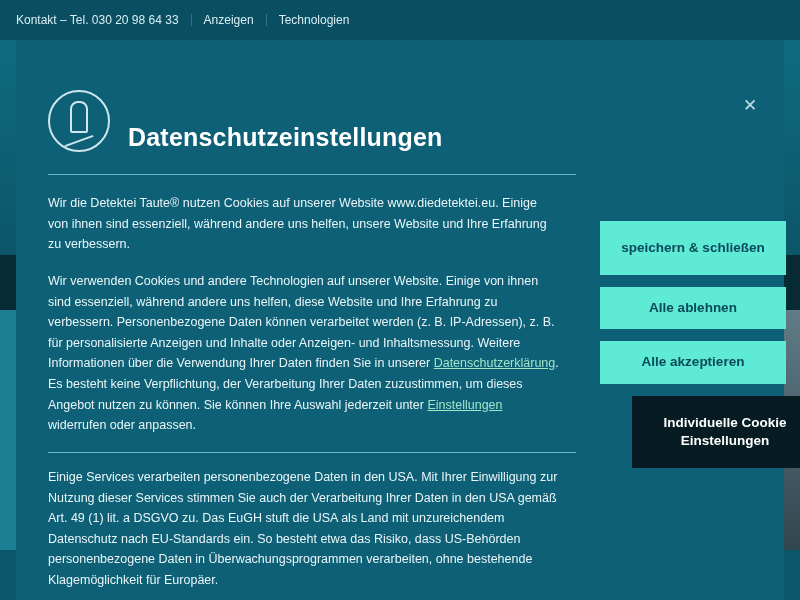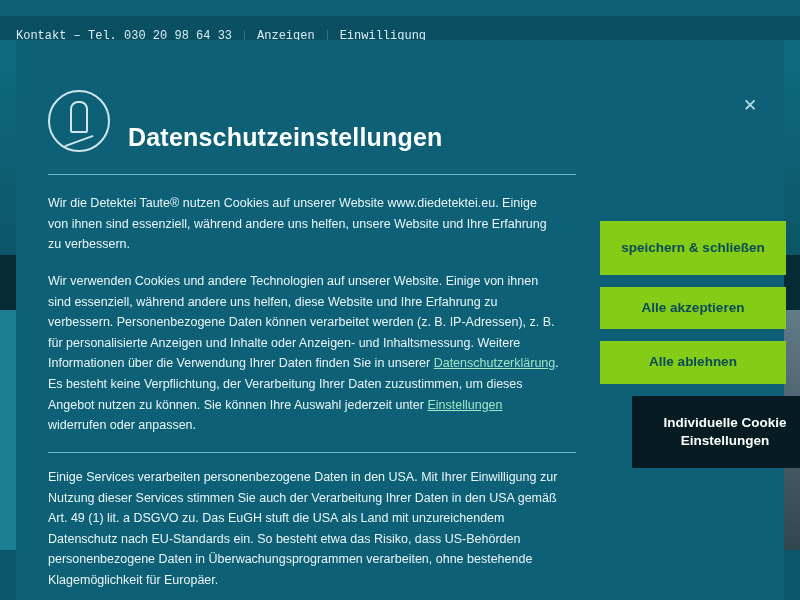--- a/index.html
+++ b/index.html
@@ -15,29 +15,28 @@
     position: relative;
     width: 800px;
     height: 600px;
     background: #0d5f73;
     overflow: hidden;
   }
 
   
   .bg-top-bar {
     position: absolute;
-    top: 16px; left: 0;
+    top: 0; left: 0;
     width: 800px;
     height: 40px;
     background: #0a4f61;
     display: flex;
     align-items: center;
     padding-left: 16px;
     box-sizing: border-box;
-    font-family: Liberation Mono, monospace;
   }
   .bg-top-link {
     color: #d8eef4;
     font-size: 12px;
     text-decoration: none;
     padding: 0 12px;
     border-right: 1px solid #2b7386;
     line-height: 12px;
     white-space: nowrap;
   }
@@ -203,21 +202,21 @@
     box-sizing: border-box;
     border: none;
     font-family: "Liberation Sans", sans-serif;
     font-size: 13.5px;
     font-weight: bold;
     cursor: pointer;
     padding: 12px 6px;
     line-height: 1.35;
   }
   .cbtn.white {
-    background: #84cc16;
+    background: #5eead4;
     color: #0a4a5a;
   }
   .cbtn.tall { padding: 18px 6px; }
   .cbtn.dark {
     background: #061b22;
     color: #ffffff;
     padding: 18px 6px;
     margin-left: 32px;
   }
 
@@ -229,21 +228,21 @@
   }
 </style>
 </head>
 <body>
 
 <div id="page">
 
   <div class="bg-top-bar">
     <a class="bg-top-link" href="#">Kontakt – Tel. 030 20 98 64 33</a>
     <a class="bg-top-link" href="#">Anzeigen</a>
-    <a class="bg-top-link" href="#">Einwilligung</a>
+    <a class="bg-top-link" href="#">Technologien</a>
   </div>
   <div class="bg-header"></div>
   <div class="bg-strip-dark"></div>
   <div class="bg-photo"></div>
   <div class="bg-teal-panel"></div>
   <div class="bg-teal-panel2"></div>
 
   <div class="dialog">
 
     <button class="close-btn">✕</button>
@@ -259,21 +258,21 @@
 
       <div class="copy-col">
         <p>Wir die Detektei Taute® nutzen Cookies auf unserer Website www.diedetektei.eu. Einige von ihnen sind essenziell, während andere uns helfen, unsere Website und Ihre Erfahrung zu verbessern.</p>
         <p><span>Wir verwenden Cookies und andere Technologien auf unserer Website. Einige von ihnen sind essenziell, während andere uns helfen, diese Website und Ihre Erfahrung zu verbessern. Personenbezogene Daten können verarbeitet werden (z. B. IP-Adressen), z. B. für personalisierte Anzeigen und Inhalte oder Anzeigen- und Inhaltsmessung. Weitere Informationen über die Verwendung Ihrer Daten finden Sie in unserer </span><a href="#">Datenschutzerklärung</a><span>. Es besteht keine Verpflichtung, der Verarbeitung Ihrer Daten zuzustimmen, um dieses Angebot nutzen zu können. Sie können Ihre Auswahl jederzeit unter </span><a href="#">Einstellungen</a><span> widerrufen oder anpassen.</span></p>
         <div class="divider2"></div>
         <p style="padding-top:14px;">Einige Services verarbeiten personenbezogene Daten in den USA. Mit Ihrer Einwilligung zur Nutzung dieser Services stimmen Sie auch der Verarbeitung Ihrer Daten in den USA gemäß Art. 49 (1) lit. a DSGVO zu. Das EuGH stuft die USA als Land mit unzureichendem Datenschutz nach EU-Standards ein. So besteht etwa das Risiko, dass US-Behörden personenbezogene Daten in Überwachungsprogrammen verarbeiten, ohne bestehende Klagemöglichkeit für Europäer.</p>
       </div>
 
       <div class="btn-col">
         <button class="cbtn white tall">speichern &amp; schließen</button>
+        <button class="cbtn white">Alle ablehnen</button>
         <button class="cbtn white">Alle akzeptieren</button>
-        <button class="cbtn white">Alle ablehnen</button>
         <button class="cbtn dark">Individuelle Cookie Einstellungen</button>
       </div>
 
     </div>
 
   </div>
 </div>
 
 </body></html>

